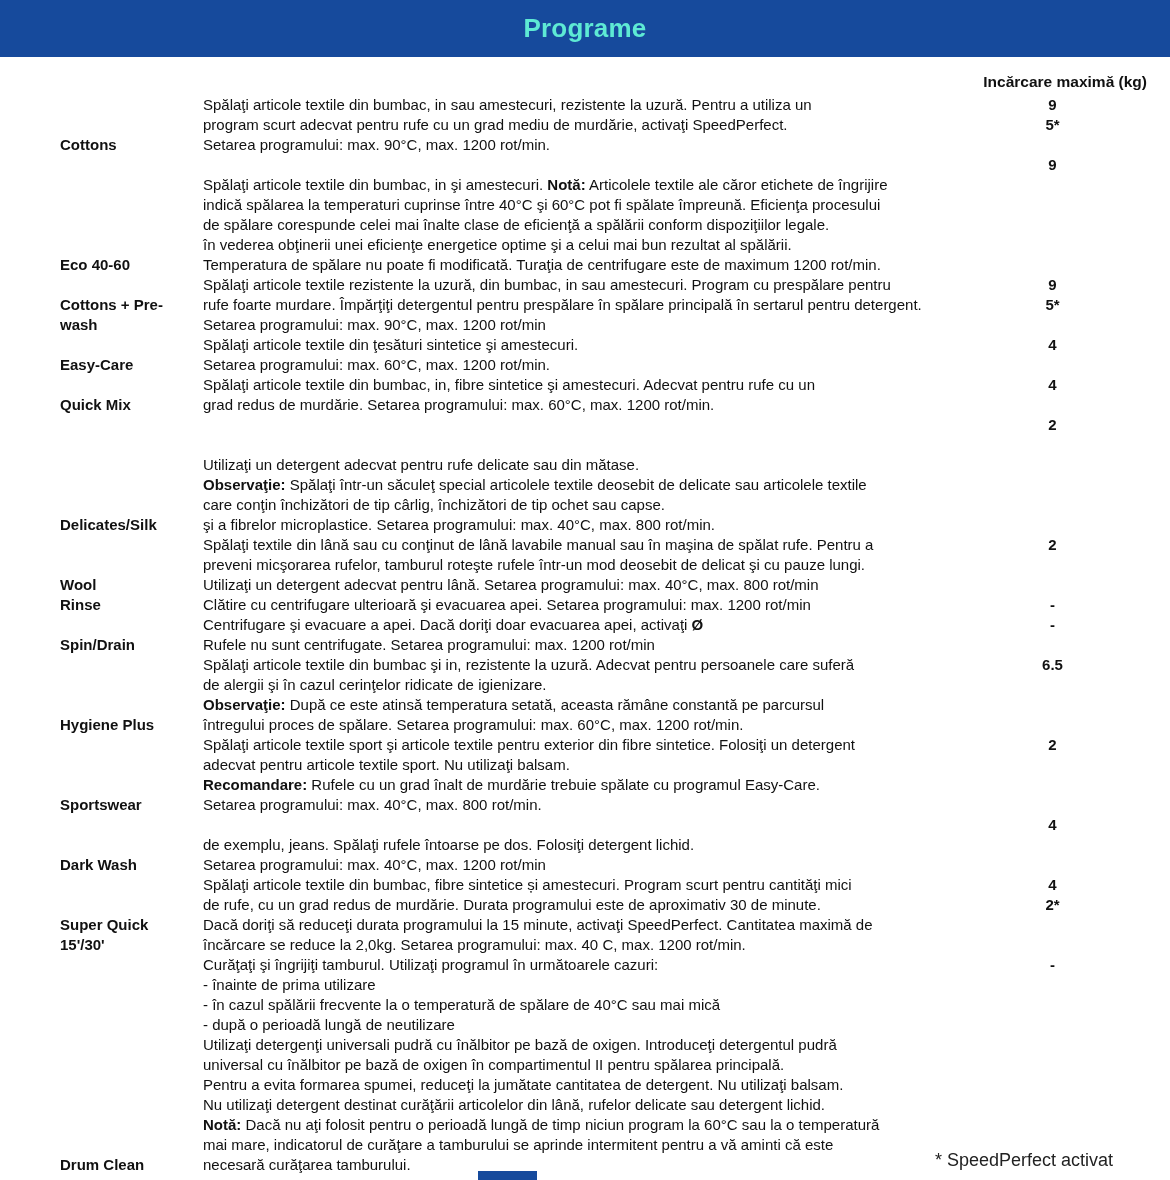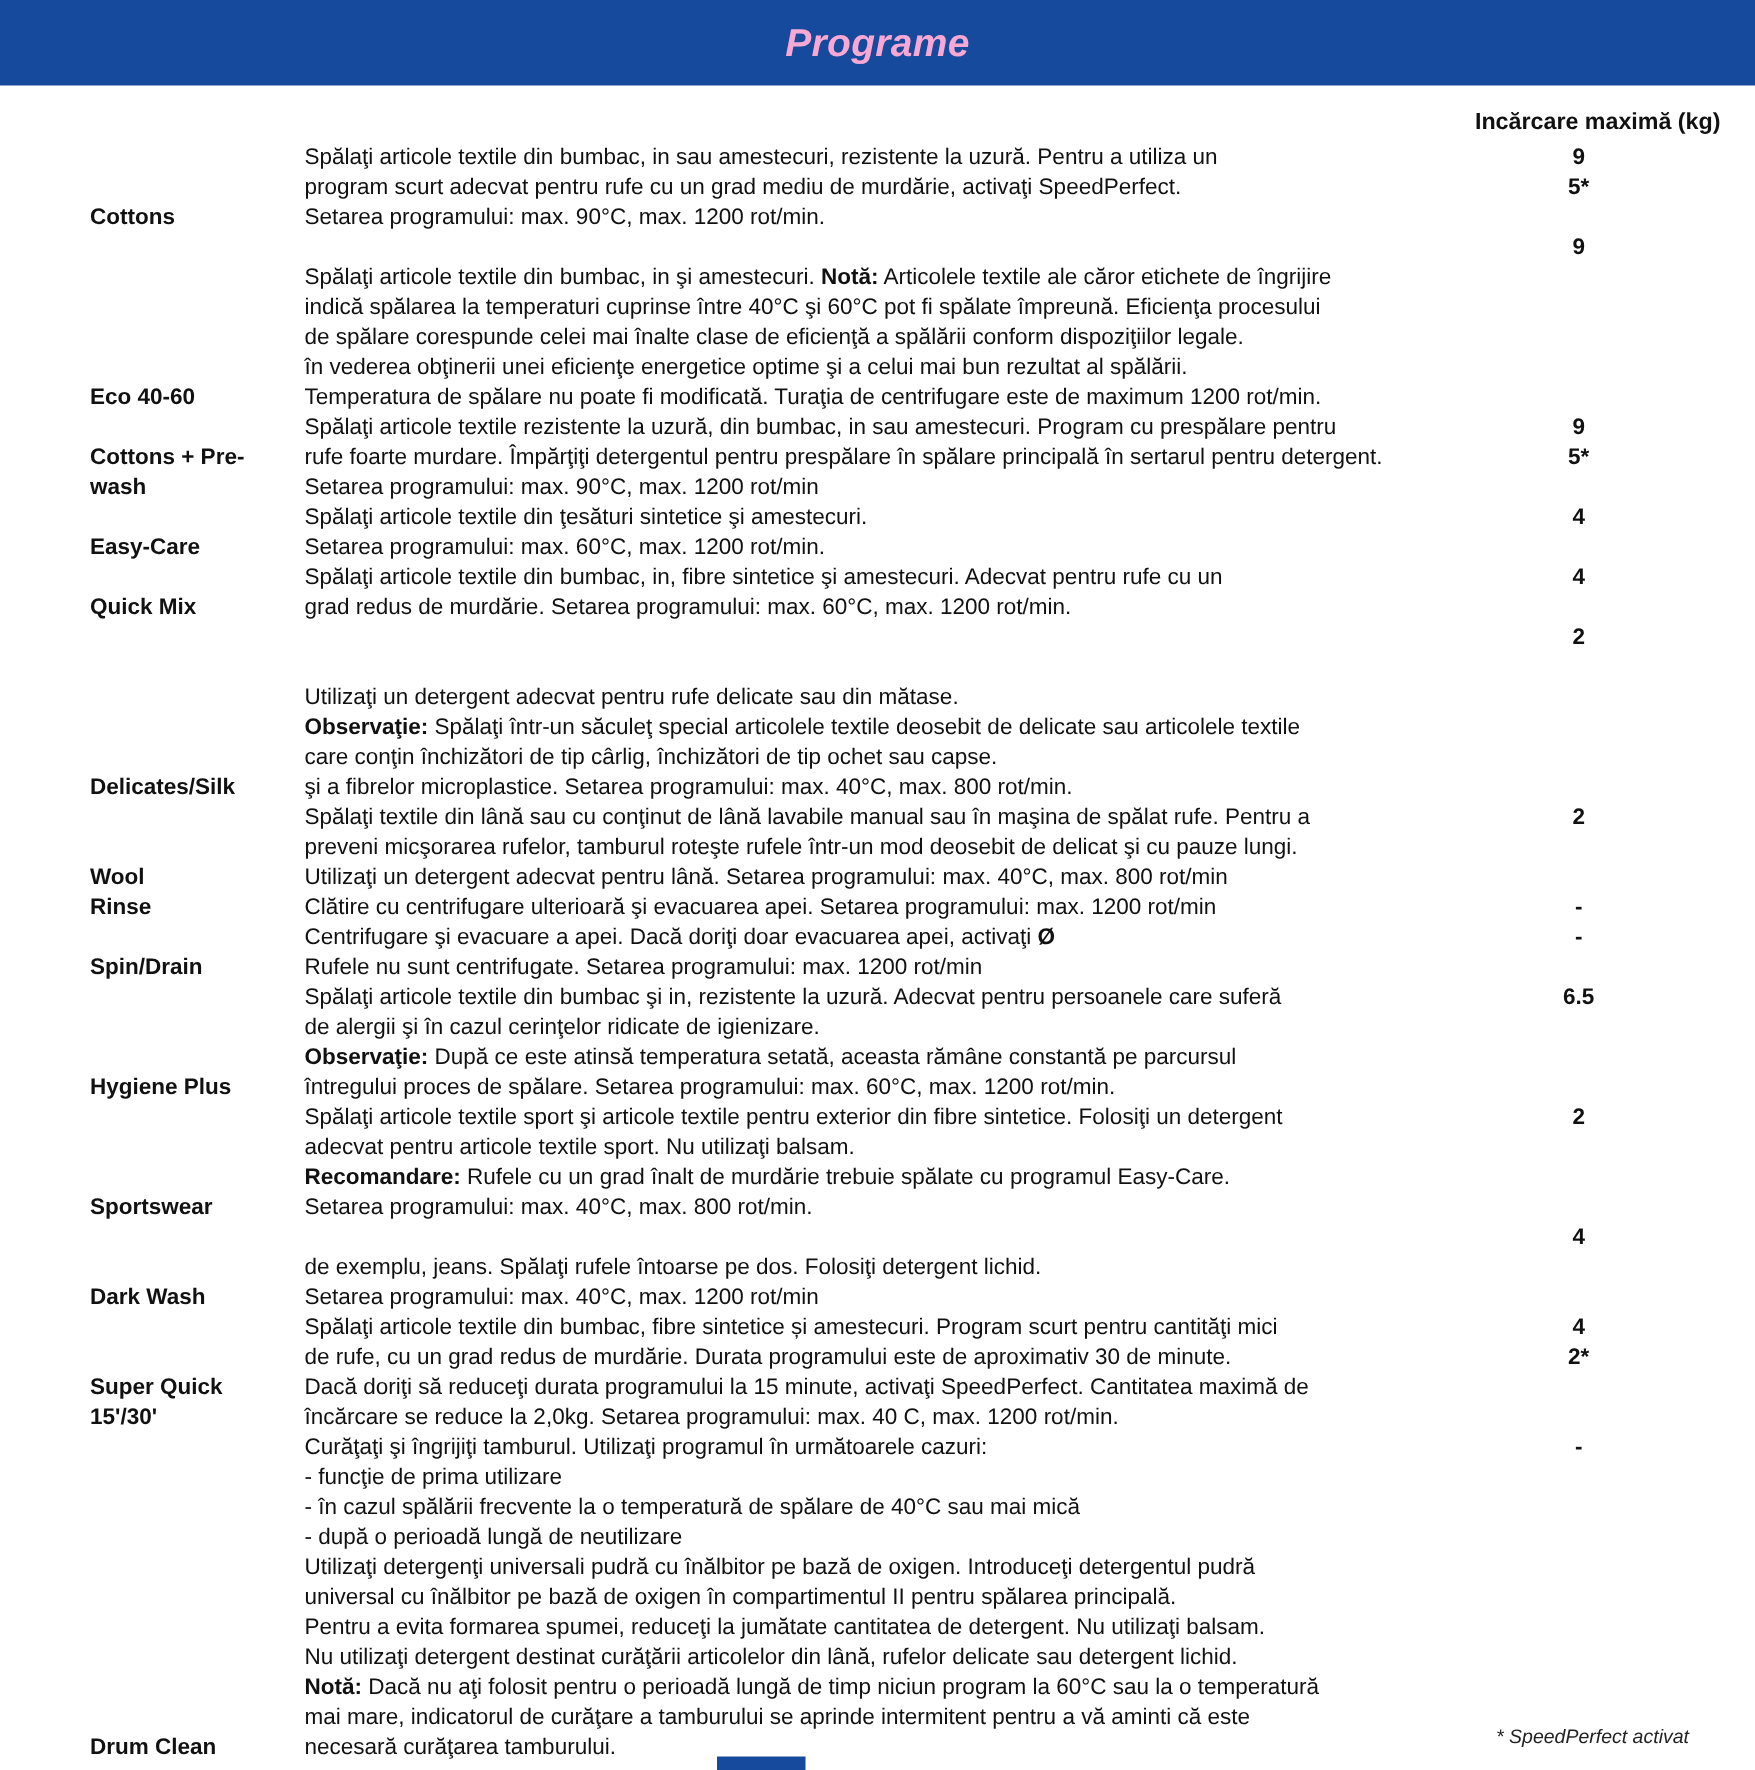--- a/index.html
+++ b/index.html
@@ -5,21 +5,21 @@
   html,body{margin:0;padding:0;background:#ffffff;}
   body{
     width:1170px;height:1180px;position:relative;overflow:hidden;
     font-family:"Liberation Sans",sans-serif;color:#111;
     -webkit-font-smoothing:antialiased;
   }
   .header{
     height:57px;display:flex;align-items:center;justify-content:center;
   }
   .header .title{
-    color:#f9a8d4;font-size:26px;font-weight:bold;letter-spacing:.2px;font-style:italic;
+    color:#5eead4;font-size:26px;font-weight:bold;letter-spacing:.2px;
   }
   .load-header{
     margin-top:15px;height:20px;line-height:20px;
     text-align:right;padding-right:23px;
     font-weight:bold;font-size:15.5px;
   }
   .table{margin-top:3px;}
   .prow{display:flex;align-items:flex-end;}
   .name-col{
     width:203px;box-sizing:border-box;padding-left:60px;flex:0 0 auto;
@@ -31,22 +31,22 @@
   }
   .desc-col .line{white-space:nowrap;height:20px;}
   .desc-col .b{font-weight:bold;}
   .load-col{
     width:175px;flex:0 0 auto;text-align:center;
     font-weight:bold;font-size:15px;line-height:20px;
   }
   .load-col .loadline{height:20px;}
   .icon-glyph{font-weight:bold;}
   .footnote{
-    position:absolute;right:44px;top:1150px;
-    font-style:italic;font-size:13px;color:#222;
+    position:absolute;right:57px;top:1150px;
+    font-size:18px;color:#222;
   }
   .bottom-mark{
     position:absolute;left:478px;top:1171px;width:59px;height:9px;
   }
 </style>
 </head>
 <body>
 
 <div class="header" style="background: rgb(22, 74, 156);">
   <span class="title">Programe</span>
@@ -255,21 +255,21 @@
         <div class="loadline"></div>
         <div class="loadline"></div>
       </div>
     </div>
     <div class="prow">
       <div class="name-col">
         <div>Drum Clean</div>
       </div>
       <div class="desc-col">
         <div class="line"><span>Curăţaţi şi îngrijiţi tamburul. Utilizaţi programul în următoarele cazuri:</span></div>
-        <div class="line"><span>- funcţie de prima utilizare</span></div>
+        <div class="line"><span>- înainte de prima utilizare</span></div>
         <div class="line"><span>- în cazul spălării frecvente la o temperatură de spălare de 40°C sau mai mică</span></div>
         <div class="line"><span>- după o perioadă lungă de neutilizare</span></div>
         <div class="line"><span>Utilizaţi detergenţi universali pudră cu înălbitor pe bază de oxigen. Introduceţi detergentul pudră</span></div>
         <div class="line"><span>universal cu înălbitor pe bază de oxigen în compartimentul II pentru spălarea principală.</span></div>
         <div class="line"><span>Pentru a evita formarea spumei, reduceţi la jumătate cantitatea de detergent. Nu utilizaţi balsam.</span></div>
         <div class="line"><span>Nu utilizaţi detergent destinat curăţării articolelor din lână, rufelor delicate sau detergent lichid.</span></div>
         <div class="line"><span class="b">Notă:</span><span> Dacă nu aţi folosit pentru o perioadă lungă de timp niciun program la 60°C sau la o temperatură</span></div>
         <div class="line"><span>mai mare, indicatorul de curăţare a tamburului se aprinde intermitent pentru a vă aminti că este</span></div>
         <div class="line"><span>necesară curăţarea tamburului.</span></div>
       </div>

